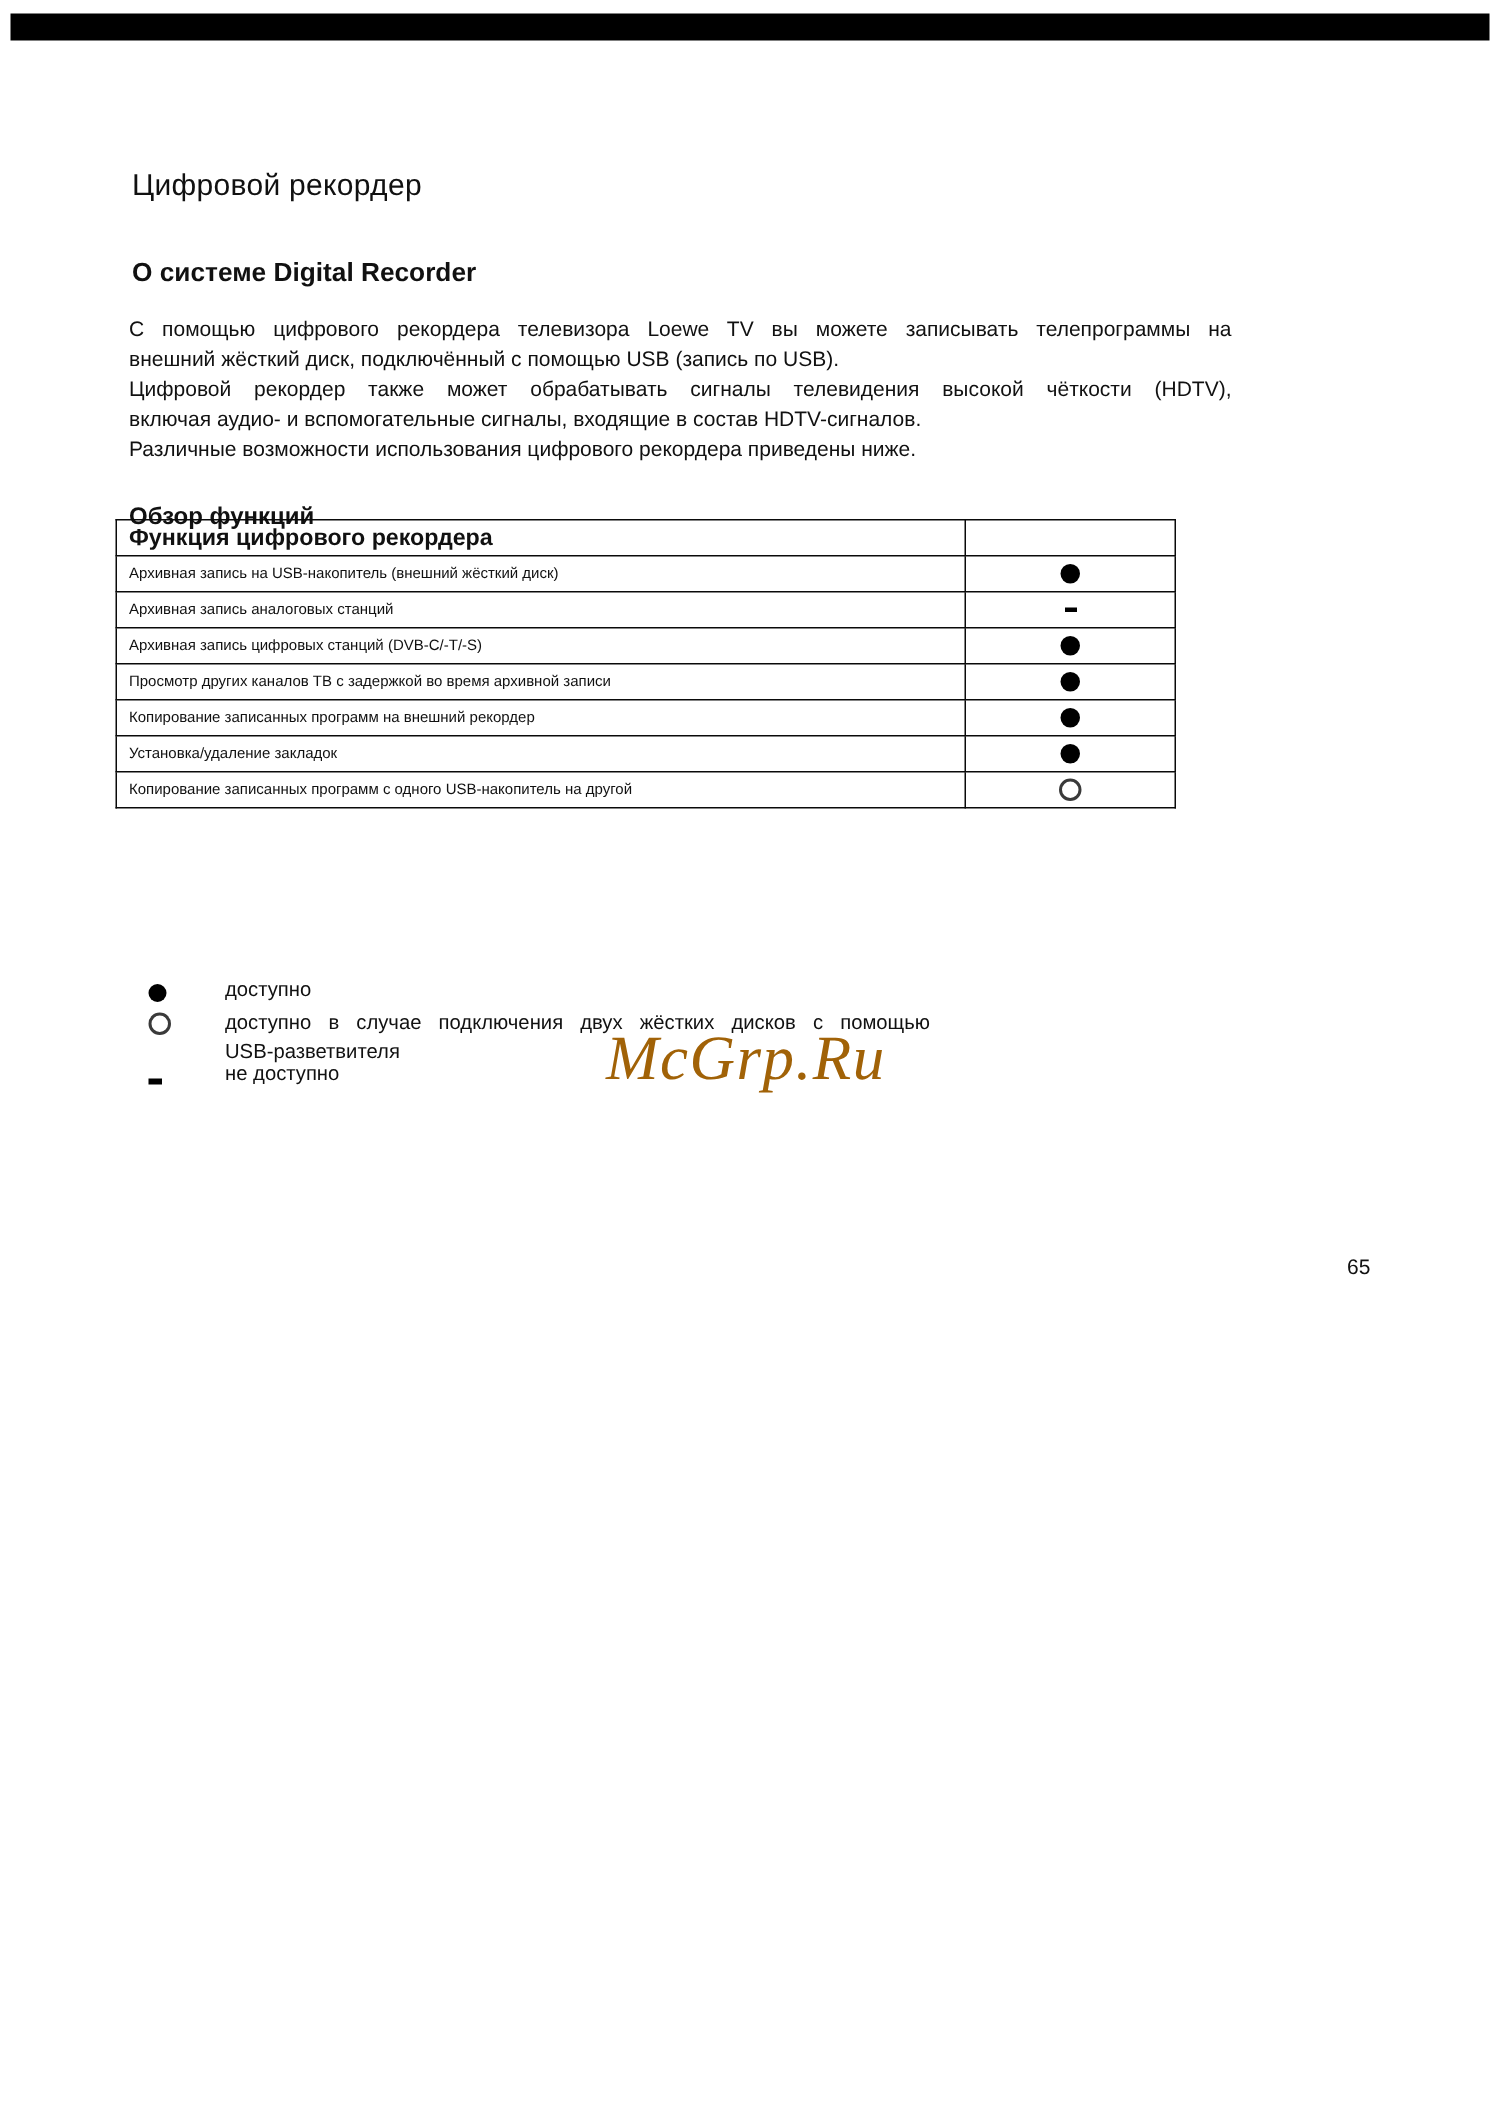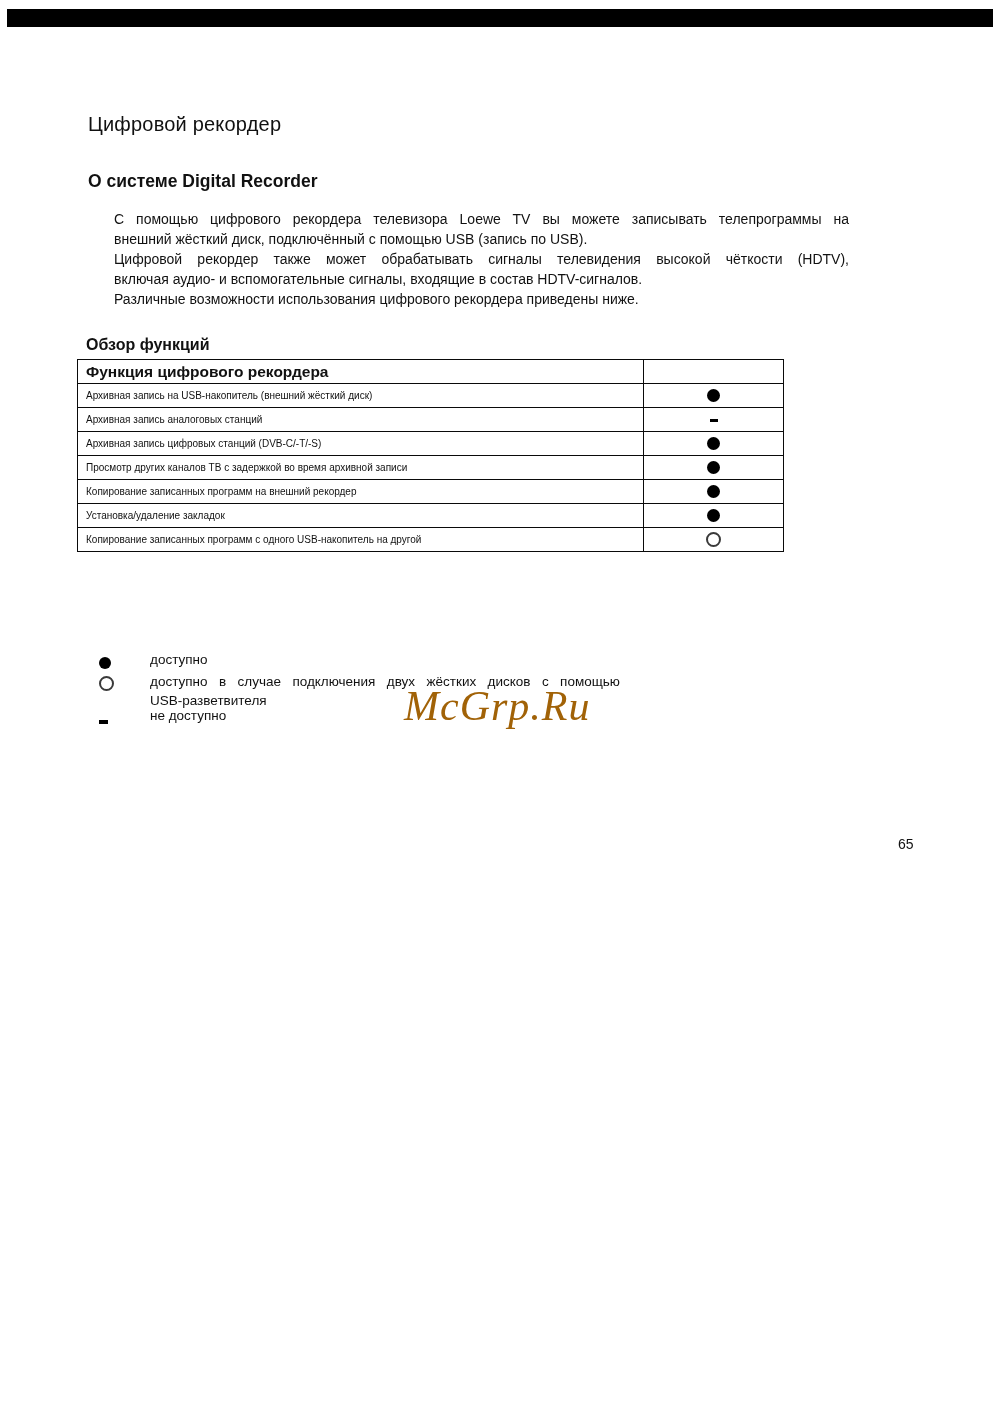--- a/index.html
+++ b/index.html
@@ -8,27 +8,27 @@
     font-family:"Liberation Sans", sans-serif; color:#111;
     position:relative; overflow:hidden;
   }
   .abs { position:absolute; }
 
   .scan-bar { top:9px; left:7px; width:986px; height:18px; background:#000; }
 
   .doc-title { top:100px; left:88px; font-size:20px; font-weight:normal; letter-spacing:0.2px; }
   .sec-title { top:156px; left:88px; font-size:17.5px; font-weight:bold; }
 
-  .intro { top:209px; left:86px; width:735px; font-size:14px; line-height:20px;margin-left:28px; }
+  .intro { top:209px; left:86px; width:735px; font-size:14px; line-height:20px; }
   .iline { white-space:normal; }
   .iline[data-j="1"] { text-align:justify; text-align-last:justify; }
 
   .ov-title { top:320px; left:86px; font-size:16px; font-weight:bold; }
 
-  .ftable { top:359px; left:77px; border-collapse:collapse; table-layout:fixed; }
+  .ftable { top:346px; left:77px; border-collapse:collapse; table-layout:fixed; }
   .ftable col.c1 { width:566px; }
   .ftable col.c2 { width:140px; }
   .ftable th, .ftable td {
     border:1.5px solid #0a0a0a; padding:0 0 0 8px; height:23px;
     font-size:10px; text-align:left; vertical-align:middle;
   }
   .ftable th { font-size:15.5px; font-weight:bold; }
   .ftable tr[data-large="1"] td.lbl { font-size:15.5px; }
   .ftable td.status { text-align:center; padding:0; }
 

